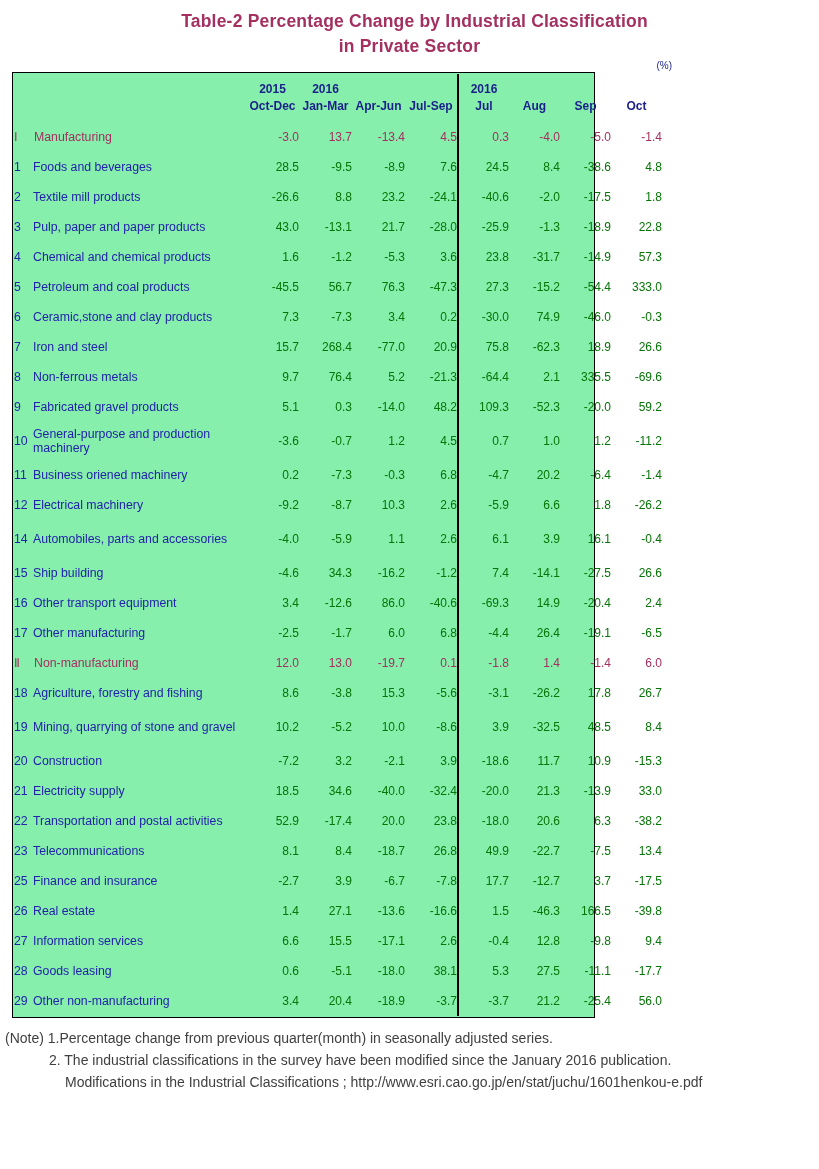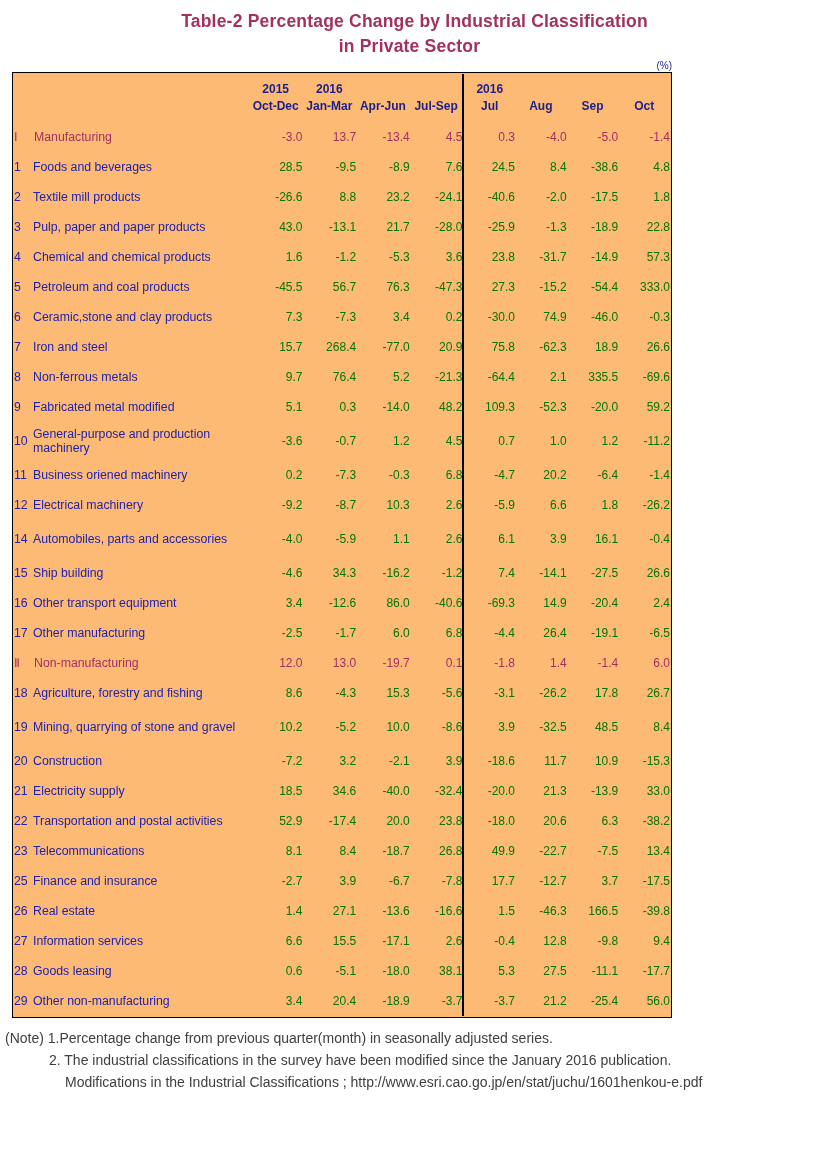--- a/index.html
+++ b/index.html
@@ -36,24 +36,24 @@
     font-size: 10px;
     color: #1b1f8a;
     height: 13px;
     line-height: 13px;
     padding-right: 2px;
   }
 
   
   .tbl-wrap {
     margin-left: 12px;
-    width: 660px;
+    width: 583px;
     border: 1px solid #000;
     box-sizing: border-box;
-    background: #fdba74;
+    background: #86efac;
     padding: 1px;
   }
   table.main {
     border-collapse: collapse;
     width: 100%;
     table-layout: fixed;
     font-size: 12px;
   }
   table.main td, table.main th {
     padding: 0;
@@ -365,21 +365,21 @@
           <td class="num grp-end">-21.3</td>
           <td class="num">-64.4</td>
           <td class="num">2.1</td>
           <td class="num">335.5</td>
           <td class="num last">-69.6</td>
         </tr>
         <tr class="">
           <td class="lab">
             <div class="itm">
               <span class="no">9</span>
-              <span class="nm">Fabricated metal modified</span>
+              <span class="nm">Fabricated gravel products</span>
             </div>
           </td>
           <td class="num">5.1</td>
           <td class="num">0.3</td>
           <td class="num">-14.0</td>
           <td class="num grp-end">48.2</td>
           <td class="num">109.3</td>
           <td class="num">-52.3</td>
           <td class="num">-20.0</td>
           <td class="num last">59.2</td>
@@ -508,21 +508,21 @@
           <td class="num last">6.0</td>
         </tr>
         <tr class="">
           <td class="lab">
             <div class="itm">
               <span class="no">18</span>
               <span class="nm">Agriculture, forestry and fishing</span>
             </div>
           </td>
           <td class="num">8.6</td>
-          <td class="num">-4.3</td>
+          <td class="num">-3.8</td>
           <td class="num">15.3</td>
           <td class="num grp-end">-5.6</td>
           <td class="num">-3.1</td>
           <td class="num">-26.2</td>
           <td class="num">17.8</td>
           <td class="num last">26.7</td>
         </tr>
         <tr class="two">
           <td class="lab">
             <div class="itm">

